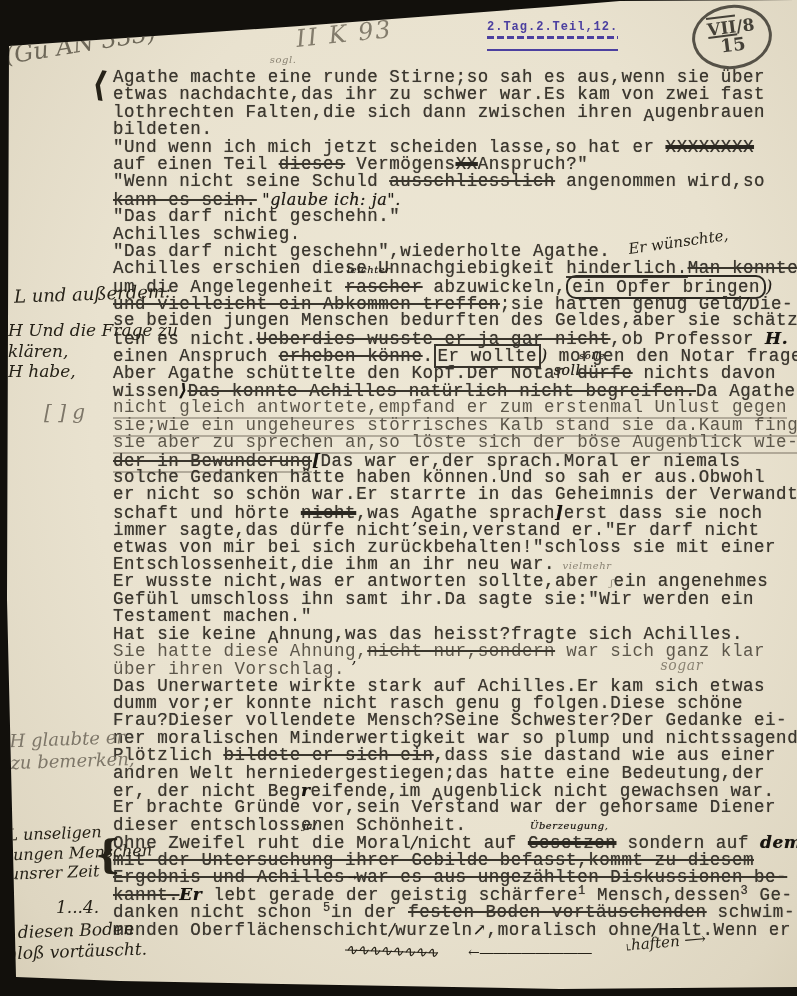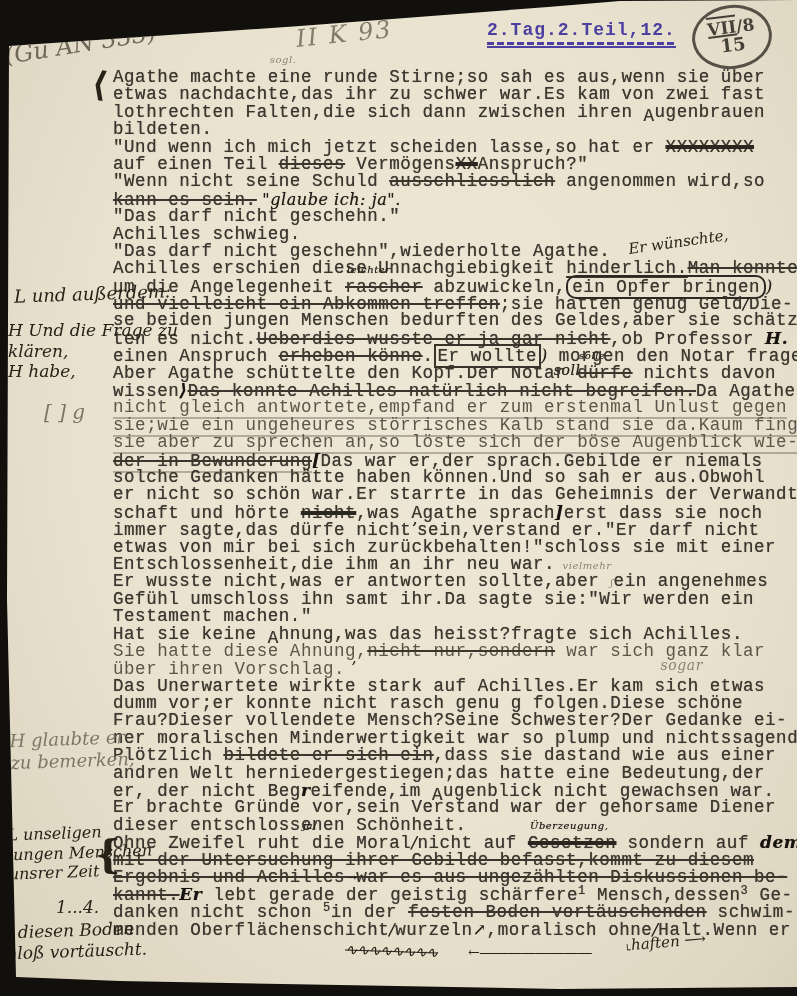--- a/index.html
+++ b/index.html
@@ -34,22 +34,22 @@
   .note{position:absolute;font-family:"DejaVu Serif",serif;font-style:italic;
         white-space:pre-line;line-height:1.22;}
   .note.ink{color:#262218;}
   .note.pencil{color:#7d7668;text-shadow:none;}
   .note.big{font-style:normal;font-weight:bold;}
   .note.scribble{text-decoration:line-through;letter-spacing:-1px;}
   .archive{position:absolute;left:4px;top:30px;font-family:"DejaVu Serif",serif;
     font-style:italic;font-size:24px;color:#6e6859;transform:rotate(-9deg);}
   .pfolio{position:absolute;left:296px;top:20px;font-family:"DejaVu Serif",serif;
     font-style:italic;font-size:24px;color:#837c6c;transform:rotate(-6deg);letter-spacing:2px;}
-  .ch{position:absolute;left:487px;top:20px;font-weight:bold;font-size:18px;
-    letter-spacing:1px;color:#4c40a0;border-bottom:2px solid #4c40a0;padding-bottom:1px;}
+  .ch{position:absolute;left:487px;top:20px;font-weight:bold;font-size:12px;
+    letter-spacing:1px;color:#4c40a0;border-bottom:2px solid #4c40a0;padding-bottom:10px;}
   .ch::after{content:"";display:block;height:3px;margin-top:2px;
     background:repeating-linear-gradient(90deg,#4c40a0 0 7px,transparent 7px 10px);}
   .stamp{position:absolute;left:692px;top:5px;width:74px;height:58px;
     border:3px solid #555147;border-radius:50%;transform:rotate(-7deg);
     display:flex;flex-direction:column;align-items:center;justify-content:center;
     color:#454138;font-family:"DejaVu Serif",serif;font-weight:bold;line-height:1.05;}
   .stamp-top{font-size:17px;}
   .roman{text-decoration:underline overline;text-decoration-thickness:1.5px;}
   .stamp-bottom{font-size:18px;}
 </style>
@@ -86,21 +86,21 @@
         <div class="line"><span class="seg t"><span>um die Angelegenheit </span></span><span class="seg ts"><span>rascher</span><span class="ha hw">leichter</span></span><span class="seg t"><span> abzuwickeln,</span></span><span class="seg circ"><span>ein Opfer bringen</span></span><span class="seg hw"><span>)</span></span></div>
         <div class="line"><span class="seg ts"><span>und vielleicht ein Abkommen treffen</span></span><span class="seg t"><span>;sie hatten genug Geld</span></span><span class="seg hw"><span>∕</span></span><span class="seg t"><span>Die-</span></span></div>
         <div class="line"><span class="seg t"><span>se beiden jungen Menschen bedurften des Geldes,aber sie schätz</span></span></div>
         <div class="line"><span class="seg t"><span>ten es nicht.</span></span><span class="seg ts"><span>Ueberdies wusste er ja gar nicht</span></span><span class="seg t"><span>,ob Professor </span></span><span class="seg hwb"><span>H.</span></span></div>
         <div class="line"><span class="seg t"><span>einen Anspruch </span></span><span class="seg ts"><span>erheben könne</span></span><span class="seg t"><span>.</span></span><span class="seg tb"><span>Er wollte</span></span><span class="seg hw"><span>)</span></span><span class="seg t"><span> morgen</span><span class="hb hw">soll</span></span><span class="seg t"><span> den Notar fragen</span></span></div>
         <div class="line"><span class="seg t"><span>Aber Agathe schüttelte den Kopf.Der Notar </span></span><span class="seg ts"><span>dürfe</span><span class="ha hw">solle</span></span><span class="seg t"><span> nichts davon</span></span></div>
         <div class="line"><span class="seg t"><span>wissen</span></span><span class="seg hwb"><span>⟩</span></span><span class="seg ts"><span>Das konnte Achilles natürlich nicht begreifen.</span></span><span class="seg t"><span>Da Agathe</span></span></div>
         <div class="line f"><span class="seg pu"><span>nicht gleich antwortete,empfand er zum erstenmal Unlust gegen</span></span></div>
         <div class="line f"><span class="seg pu"><span>sie;wie ein ungeheures störrisches Kalb stand sie da.Kaum fing</span></span></div>
         <div class="line f"><span class="seg pu"><span>sie aber zu sprechen an,so löste sich der böse Augenblick wie-</span></span></div>
-        <div class="line"><span class="seg ts pu"><span>der in Bewunderung</span></span><span class="seg hwb"><span>[</span></span><span class="seg t"><span>Das war er,der sprach.Gebilde er niemals</span></span></div>
+        <div class="line"><span class="seg ts pu"><span>der in Bewunderung</span></span><span class="seg hwb"><span>[</span></span><span class="seg t"><span>Das war er,der sprach.Moral er niemals</span></span></div>
         <div class="line"><span class="seg t"><span>solche Gedanken hätte haben können.Und so sah er aus.Obwohl</span></span></div>
         <div class="line"><span class="seg t"><span>er nicht so schön war.Er starrte in das Geheimnis der Verwandt</span></span></div>
         <div class="line"><span class="seg t"><span>schaft und hörte </span></span><span class="seg ts2"><span>nicht</span></span><span class="seg t"><span>,was Agathe sprach</span></span><span class="seg hwb"><span>]</span></span><span class="seg t"><span>erst dass sie noch</span></span></div>
         <div class="line"><span class="seg t"><span>immer sagte,das dürfe nicht</span></span><span class="seg hw"><span>ʼ</span></span><span class="seg t"><span>sein,verstand er."Er darf nicht</span></span></div>
         <div class="line"><span class="seg t"><span>etwas von mir bei sich zurückbehalten!"schloss sie mit einer</span></span></div>
         <div class="line"><span class="seg t"><span>Entschlossenheit,die ihm an ihr neu war.</span></span><span class="seg hwp"><span>  vielmehr</span></span></div>
         <div class="line"><span class="seg t"><span>Er wusste nicht,was er antworten sollte,aber </span></span><span class="seg hwp"><span>ʃ</span></span><span class="seg t"><span>ein angenehmes</span></span></div>
         <div class="line"><span class="seg t"><span>Gefühl umschloss ihn samt ihr.Da sagte sie:"Wir werden ein</span></span></div>
         <div class="line"><span class="seg t"><span>Testament machen."</span></span></div>
         <div class="line"><span class="seg t"><span>Hat sie keine </span></span><span class="seg sub"><span>A</span></span><span class="seg t"><span>hnung,was das heisst?fragte sich Achilles.</span></span></div>

